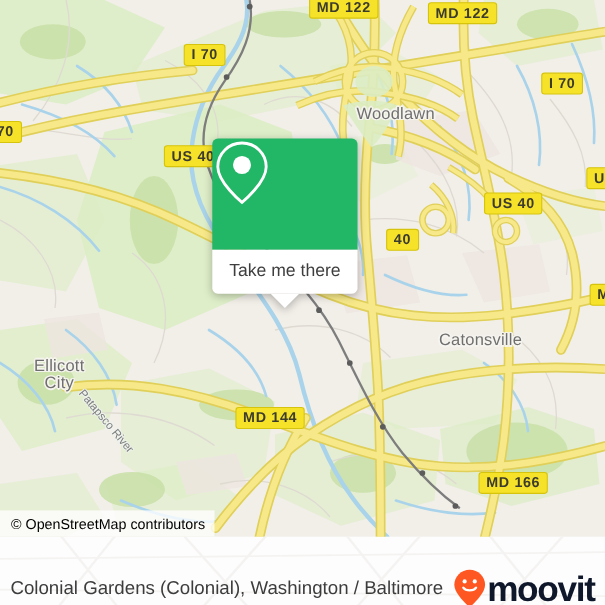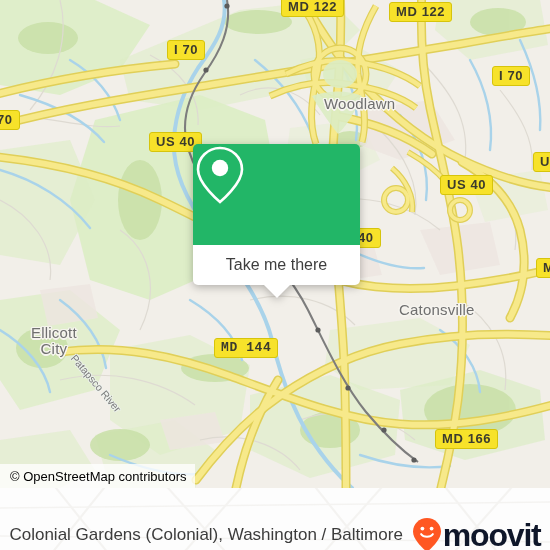--- a/index.html
+++ b/index.html
@@ -23,21 +23,21 @@
   .shield{position:absolute;background:#f7e22a;border:1.6px solid #d6c40c;
           border-radius:3px;color:#3b3b2e;font-size:13px;font-weight:bold;
           letter-spacing:.6px;padding:1px 6px 2px 6px;white-space:nowrap;
           box-sizing:border-box;line-height:15px;}
 
   
   .river-lbl{position:absolute;color:#7b7b7b;font-size:10.5px;white-space:nowrap;
              text-shadow:-1px 0 #eef3ef,1px 0 #eef3ef,0 -1px #eef3ef,0 1px #eef3ef;}
 
   
-  .card{position:absolute;left:193px;top:144px;width:167px;
+  .card{position:absolute;left:193px;top:126px;width:132px;
         border-radius:5px;overflow:visible;
         filter:drop-shadow(0 2px 4px rgba(0,0,0,.28));}
   .card-top{height:101px;border-radius:5px 5px 0 0;
             display:flex;align-items:center;justify-content:center;}
   .card-bot{height:40px;background:#fff;border-radius:0 0 5px 5px;
             display:flex;align-items:center;justify-content:center;}
   .card-bot span{color:#3e3e3e;font-size:16px;}
   .card-arrow{position:absolute;left:50%;top:141px;margin-left:-13px;
               width:0;height:0;border-left:13px solid transparent;
               border-right:13px solid transparent;border-top:13px solid #fff;}
@@ -249,23 +249,23 @@
     <div class="river-lbl" style="left:78px;top:352px;transform:rotate(50deg);transform-origin:0 0;">Patapsco River</div>
 
     <div class="shield" style="left:281px;top:-3px;">MD 122</div>
     <div class="shield" style="left:389px;top:2px;">MD 122</div>
     <div class="shield" style="left:167px;top:40px;">I 70</div>
     <div class="shield" style="left:492px;top:66px;">I 70</div>
     <div class="shield" style="left:-10px;top:110px;">70</div>
     <div class="shield" style="left:149px;top:132px;">US 40</div>
     <div class="shield" style="left:440px;top:175px;">US 40</div>
     <div class="shield" style="left:533px;top:152px;">US 4</div>
-    <div class="shield" style="left:351px;top:208px;margin-top:20px;">40</div>
+    <div class="shield" style="left:351px;top:208px;">40</div>
     <div class="shield" style="left:536px;top:258px;">M</div>
-    <div class="shield" style="left:214px;top:338px;font-family:Liberation Mono, monospace;">MD 144</div>
+    <div class="shield" style="left:214px;top:370px;">MD 144</div>
     <div class="shield" style="left:435px;top:429px;">MD 166</div>
 
     <div class="card">
       <div class="card-top" style="background:#22b667;">
         <svg width="54" height="62" viewBox="0 0 54 62">
           <path d="M27,4 C14.8,4 5,13.6 5,25.5 C5,40 27,58 27,58 C27,58 49,40 49,25.5 C49,13.6 39.2,4 27,4 Z" fill="none" stroke="#ffffff" stroke-width="2.6"></path>
           <circle cx="27" cy="24" r="8.2" fill="#ffffff"></circle>
         </svg>
       </div>
       <div class="card-bot">

